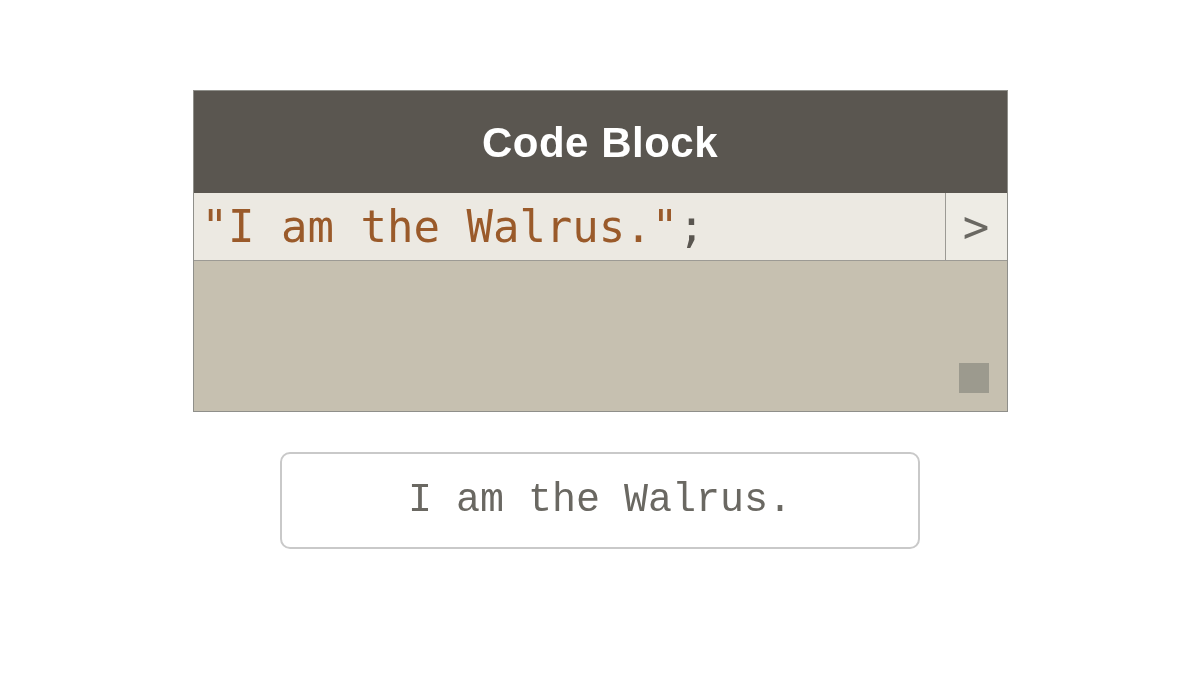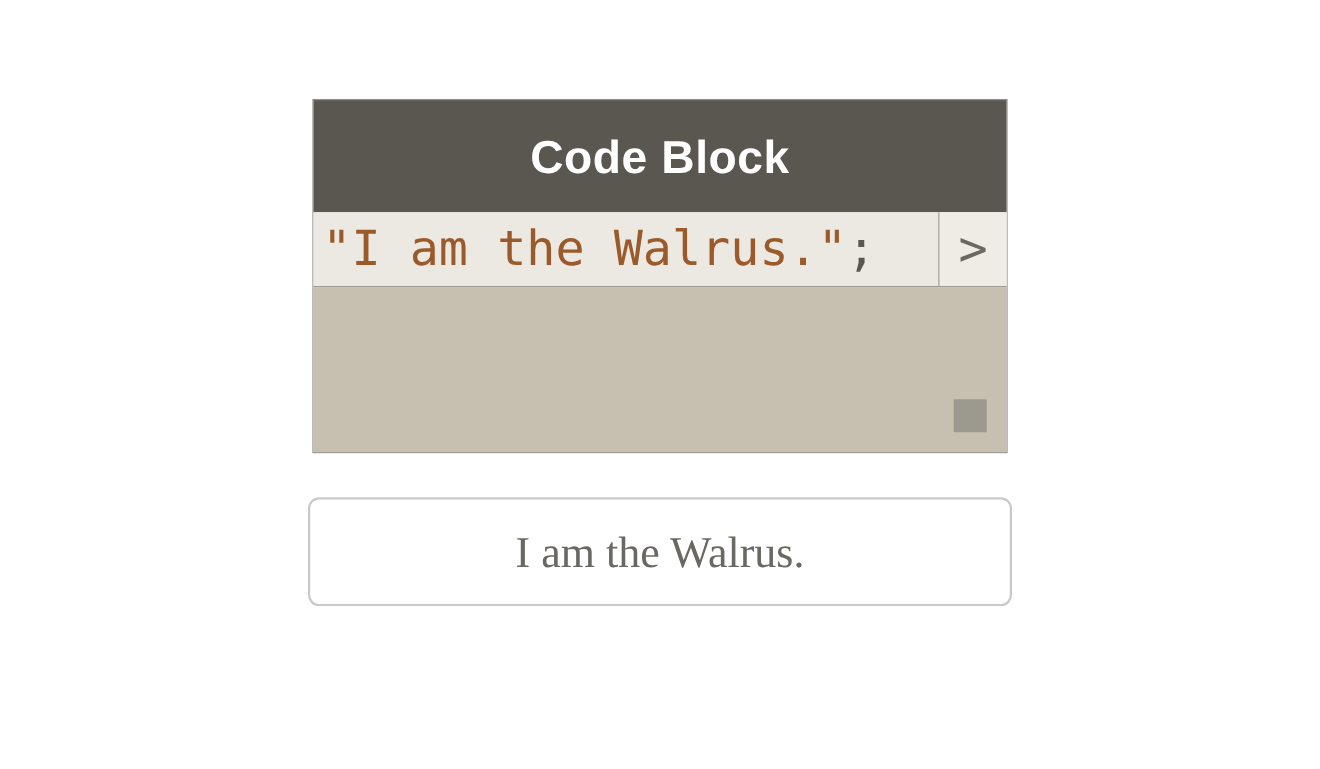--- a/index.html
+++ b/index.html
@@ -7,21 +7,21 @@
       width: 1200px;
       height: 699px;
       background: #ffffff;
       font-family: -apple-system, BlinkMacSystemFont, "Segoe UI", sans-serif;
       display: flex;
       flex-direction: column;
       align-items: center;
       padding-top: 90px;
     }
     .code-block-panel {
-      width: 632px;
+      width: 815px;
       border: 1px solid #8f8f8a;
       display: flex;
       flex-direction: column;
     }
     .code-block-header {
       background: #5a5650;
       color: #ffffff;
       font-size: 42px;
       font-weight: 700;
       text-align: center;
@@ -72,21 +72,21 @@
       height: 30px;
       background: #9c9a8e;
     }
     .output-box {
       margin-top: 40px;
       width: 640px;
       border: 2px solid #c9c9c9;
       border-radius: 10px;
       padding: 24px 20px;
       text-align: center;
-      font-family: Liberation Serif, serif;
+      font-family: Liberation Mono, monospace;
       font-size: 40px;
       color: #6a6862;
       background: #ffffff;
     }
   </style>
 </head>
 <body>
 
 <div class="code-block-panel">
 

